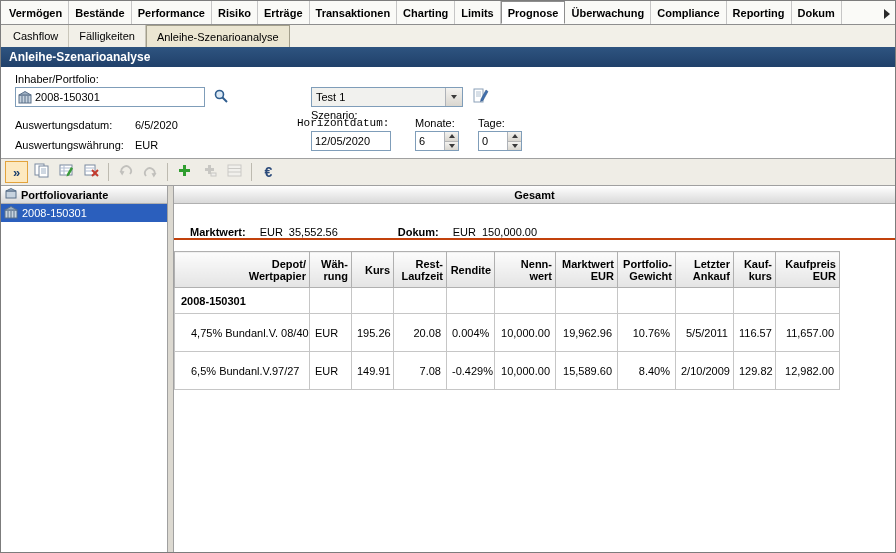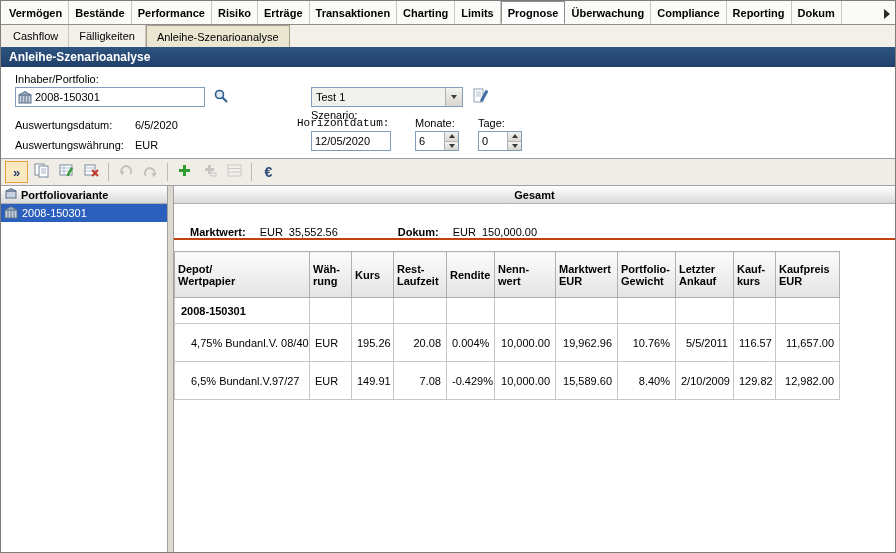--- a/index.html
+++ b/index.html
@@ -189,23 +189,23 @@
   .summaryrow .slabel { font-weight:bold; }
   .summaryrow .scur { margin-left:14px; }
   .summaryrow .samt { margin-left:6px; }
   .summaryrow .cash-label { margin-left:60px; }
 
   .tablewrap { flex:1; overflow:hidden; padding-top:11px; }
   table.grid { border-collapse:collapse; table-layout:fixed; width:665px; font-size:11px; }
   table.grid th {
     border:1px solid #b0b0b0;
     background:linear-gradient(180deg,#fcfcfc,#e4e4e4);
-    font-weight:bold; text-align:left;
+    font-weight:bold; text-align:right;
     white-space:pre-line;
-    padding:3px 3px; height:46px; vertical-align:middle;
+    padding:3px 3px; height:36px; vertical-align:middle;
   }
   table.grid td {
     border:1px solid #c6c6c6;
     padding:2px 5px; vertical-align:middle;
     overflow:hidden; white-space:nowrap;
   }
   tr.group-row td { height:26px; }
   tr.group-row td.c-name { font-weight:bold; padding-left:6px; }
   tr.data-row td { height:38px; }
   tr.data-row td.c-name { padding-left:16px; }

